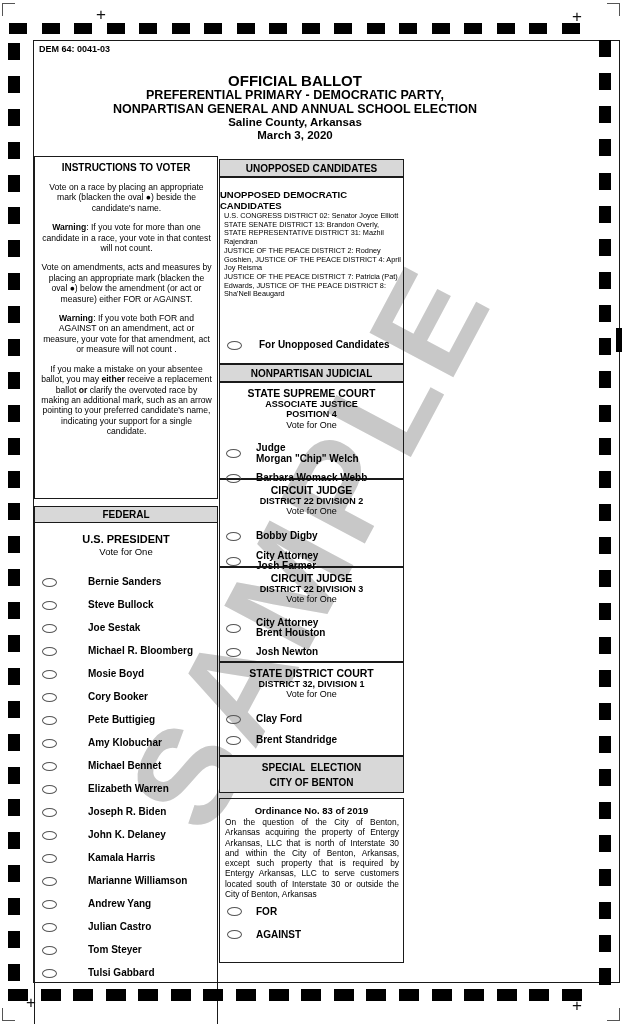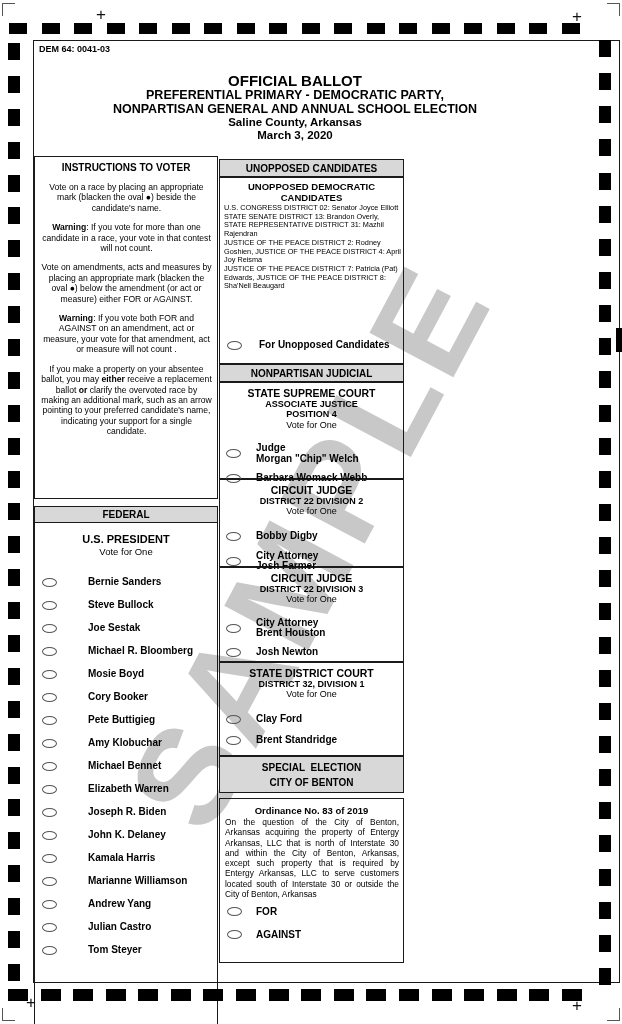--- a/index.html
+++ b/index.html
@@ -57,21 +57,21 @@
   .vote-note { text-align:center; font-size:9.5px; margin-top:1px; }
   #president-cands { margin-top:14px; }
   .cand-row { display:flex; align-items:center; height:23px; padding-left:7px;gap:18px; }
   .oval { width:13px; height:7px; border:1px solid #555; border-radius:50%; flex:none; }
   .cand-label { margin-left:13px; font-weight:bold; font-size:10px; line-height:10.5px; }
 
   
   #bar-unopposed   { left:185px; top:118px; width:185px; height:18px; }
   #bar-nonpartisan { left:185px; top:323px; width:185px; height:18px; }
   .unopposed-box { left:185px; top:136px; width:185px; height:187px; }
-  .unopp-title { text-align:center; font-weight:bold; font-size:9.5px; line-height:11px; margin-top:3px; }
+  .unopp-title { text-align:left; font-weight:bold; font-size:9.5px; line-height:11px; margin-top:11px; }
   #unopp-entries { font-size:7.3px; line-height:8.7px; margin:1px 2px 0 4px; }
   .unopp-vote { position:absolute; left:0; top:162px; width:100%; display:flex; align-items:center; padding-left:7px; box-sizing:border-box; }
   .unopp-vote .cand-label { margin-left:17px; }
 
   .race-box { left:185px; width:185px; }
   #race-0 { top:341px; height:97px; }
   #race-1 { top:438px; height:88px; }
   #race-2 { top:526px; height:95px; }
   #race-3 { top:621px; height:94px; }
   .race-title { text-align:center; font-weight:bold; font-size:9px; line-height:10.5px; margin-top:5px; }
@@ -223,21 +223,21 @@
       <div class="tb3">March 3, 2020</div>
     </div>
 
     <div class="box instructions">
       <div class="instr-title">INSTRUCTIONS TO VOTER</div>
       <div id="instr-paras">
           <div class="instr-p"><span>Vote on a race by placing an appropriate mark (blacken the oval ●) beside the candidate's name.</span></div>
           <div class="instr-p"><b>Warning</b><span>:  If you vote for more than one candidate in a race, your vote in that contest will not count.</span></div>
           <div class="instr-p"><span>Vote on amendments, acts and measures by placing an appropriate mark (blacken the oval ●) below the amendment (or act or measure) either FOR or AGAINST.</span></div>
           <div class="instr-p"><b>Warning</b><span>:  If you vote both FOR and AGAINST on an amendment, act or measure, your vote for that amendment, act or measure  will not count .</span></div>
-          <div class="instr-p"><span>If you make a property on your absentee ballot, you may </span><b>either</b><span> receive a replacement ballot </span><b>or</b><span> clarify the overvoted race by making an additional mark, such as an arrow pointing to your preferred candidate's name, indicating your support for a single candidate.</span></div>
+          <div class="instr-p"><span>If you make a mistake on your absentee ballot, you may </span><b>either</b><span> receive a replacement ballot </span><b>or</b><span> clarify the overvoted race by making an additional mark, such as an arrow pointing to your preferred candidate's name, indicating your support for a single candidate.</span></div>
         </div>
     </div>
 
     <div class="section-bar" id="federal-bar">FEDERAL</div>
 
     <div class="box president">
       <div class="race-title-lg">U.S. PRESIDENT</div>
       <div class="vote-note">Vote for One</div>
       <div id="president-cands">
           <div class="cand-row">
@@ -300,20 +300,24 @@
             <div class="oval"></div>
             <div class="cand-label">Andrew Yang</div>
           </div>
           <div class="cand-row">
             <div class="oval"></div>
             <div class="cand-label">Julian Castro</div>
           </div>
           <div class="cand-row">
             <div class="oval"></div>
             <div class="cand-label">Tom Steyer</div>
+          </div>
+          <div class="cand-row">
+            <div class="oval"></div>
+            <div class="cand-label">Tulsi Gabbard</div>
           </div>
         </div>
     </div>
 
     <div class="section-bar" id="bar-unopposed">UNOPPOSED CANDIDATES</div>
 
     <div class="box unopposed-box">
       <div class="unopp-title">
         <div>UNOPPOSED DEMOCRATIC</div>
         <div>CANDIDATES</div>

